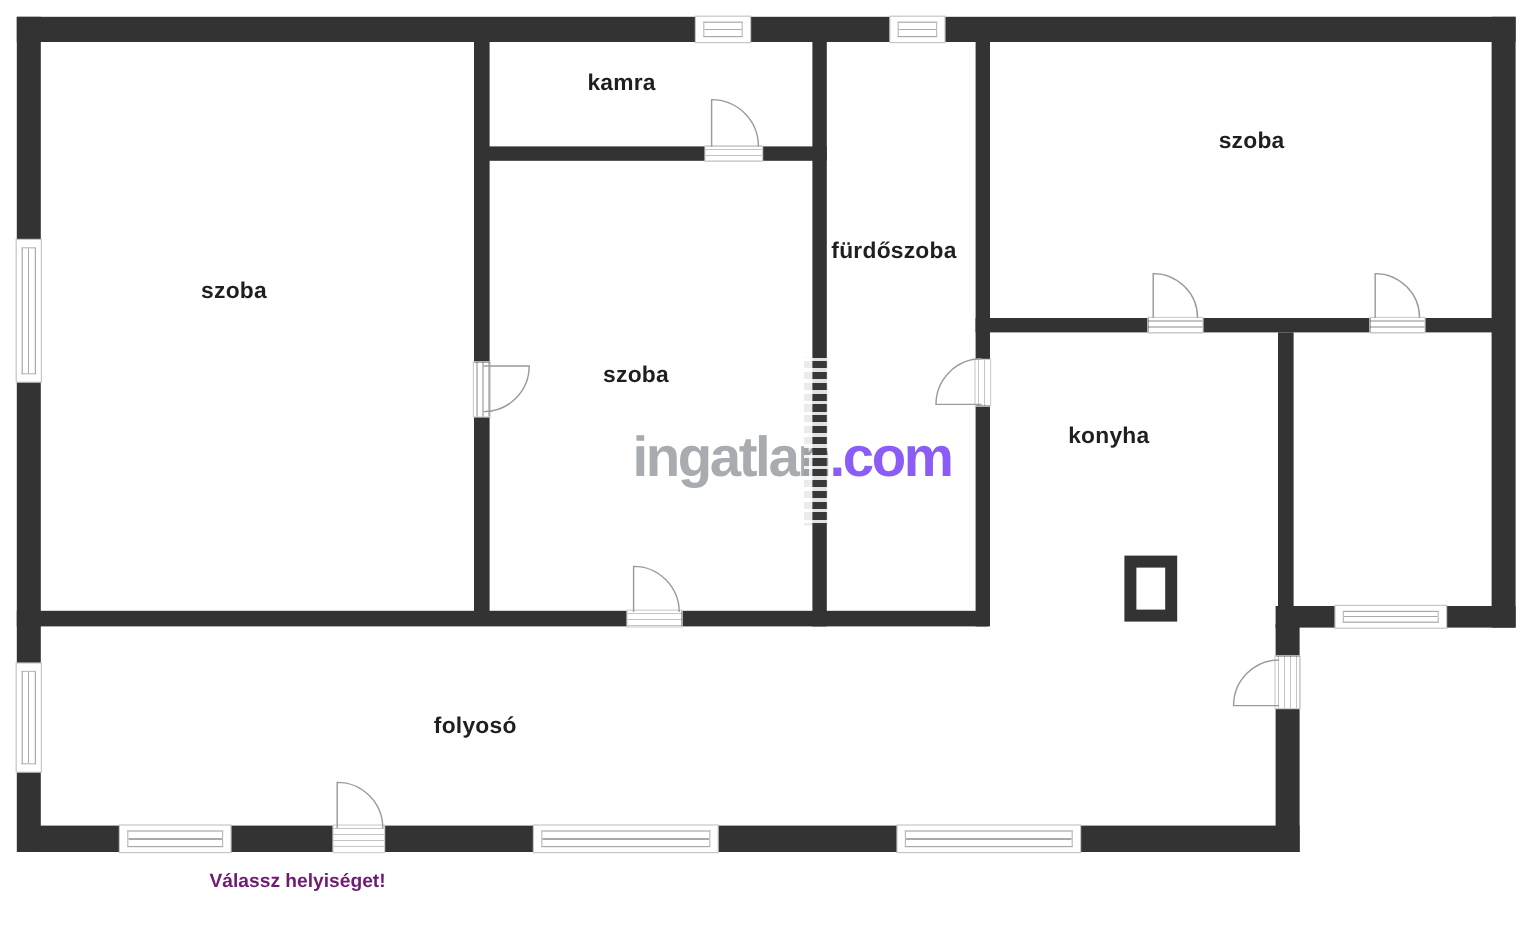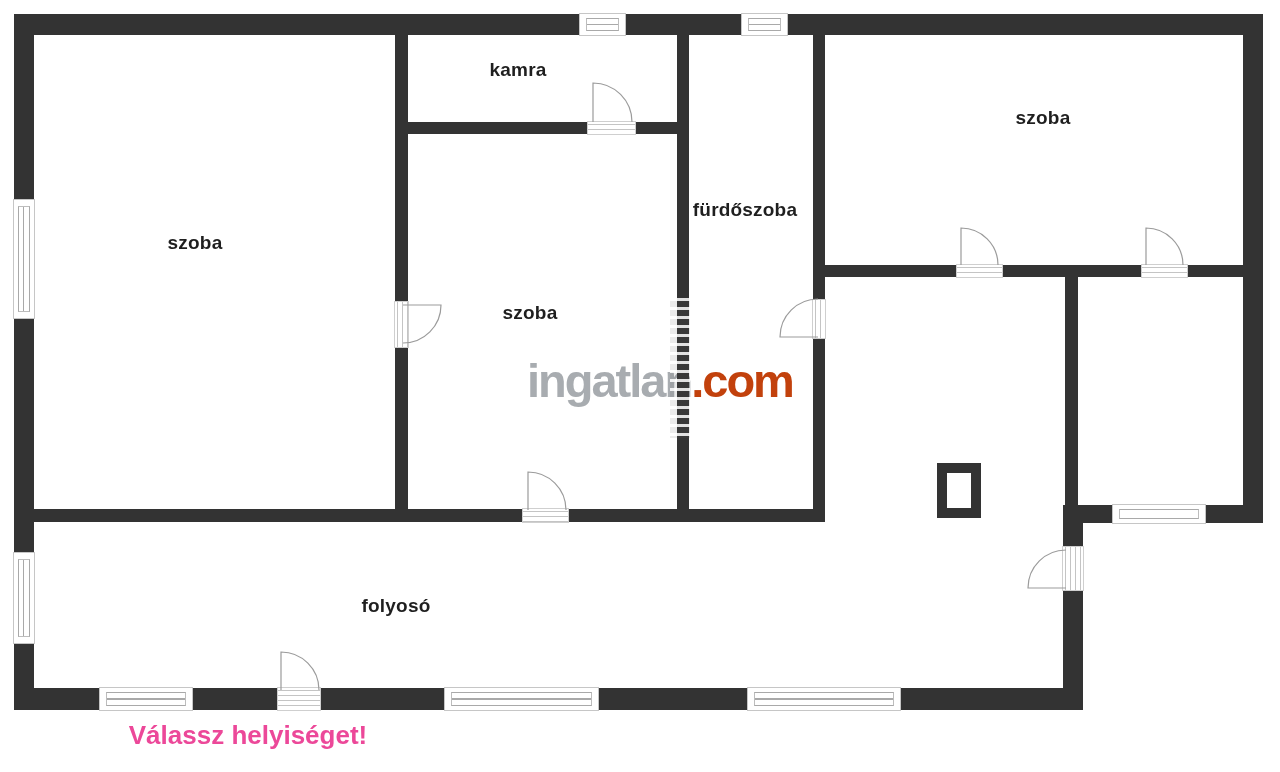--- a/index.html
+++ b/index.html
@@ -39,27 +39,27 @@
   .chimney .hole{position:absolute;left:10px;top:10px;right:10px;bottom:10px;background:#ffffff;}
 
   
   svg.doors{position:absolute;left:0;top:0;pointer-events:none;}
   svg.doors path{fill:none;stroke:#9b9b9b;stroke-width:1.2;}
 
   
   .watermark{position:absolute;left:527px;top:357px;line-height:1;white-space:nowrap;
     font-weight:bold;font-size:47px;letter-spacing:-2px;}
   .watermark .wm-gray{color:#a8acb0;}
-  .watermark .wm-accent{color:#c2410c;}
+  .watermark .wm-accent{color:#8b5cf6;}
   .barcode{position:absolute;left:670px;top:298px;width:20px;height:140px;
     background:repeating-linear-gradient(180deg,rgba(255,255,255,.85) 0 3px,rgba(90,90,90,.12) 3px 9px);}
 
   
   .prompt{position:absolute;left:248px;top:735px;transform:translate(-50%,-50%);
-    font-size:26px;font-weight:600;color:#ec4899;white-space:nowrap;}
+    font-size:16px;font-weight:600;color:#701a75;white-space:nowrap;}
 </style>
 </head>
 <body>
 
 <div class="stage">
   <div class="plan">
 
     <div class="room" style="left:34px;top:35px;width:361px;height:474px;">
       <span class="room-label" style="left:161px;top:208px;">szoba</span>
     </div>
@@ -67,20 +67,23 @@
       <span class="room-label" style="left:110px;top:35px;">kamra</span>
     </div>
     <div class="room" style="left:689px;top:35px;width:132px;height:474px;">
       <span class="room-label" style="left:56px;top:175px;">fürdőszoba</span>
     </div>
     <div class="room" style="left:408px;top:134px;width:269px;height:375px;">
       <span class="room-label" style="left:122px;top:179px;">szoba</span>
     </div>
     <div class="room" style="left:825px;top:35px;width:418px;height:230px;">
       <span class="room-label" style="left:218px;top:83px;">szoba</span>
+    </div>
+    <div class="room" style="left:825px;top:277px;width:240px;height:233px;">
+      <span class="room-label" style="left:99px;top:87px;">konyha</span>
     </div>
     <div class="room" style="left:34px;top:522px;width:1227px;height:166px;">
       <span class="room-label" style="left:362px;top:84px;">folyosó</span>
     </div>
 
     <div class="watermark">
       <span class="wm-gray">ingatlan</span><span class="wm-accent">.com</span>
     </div>
 
     <div class="wall" style="left:14px;top:14px;width:1249px;height:21px;"></div>

